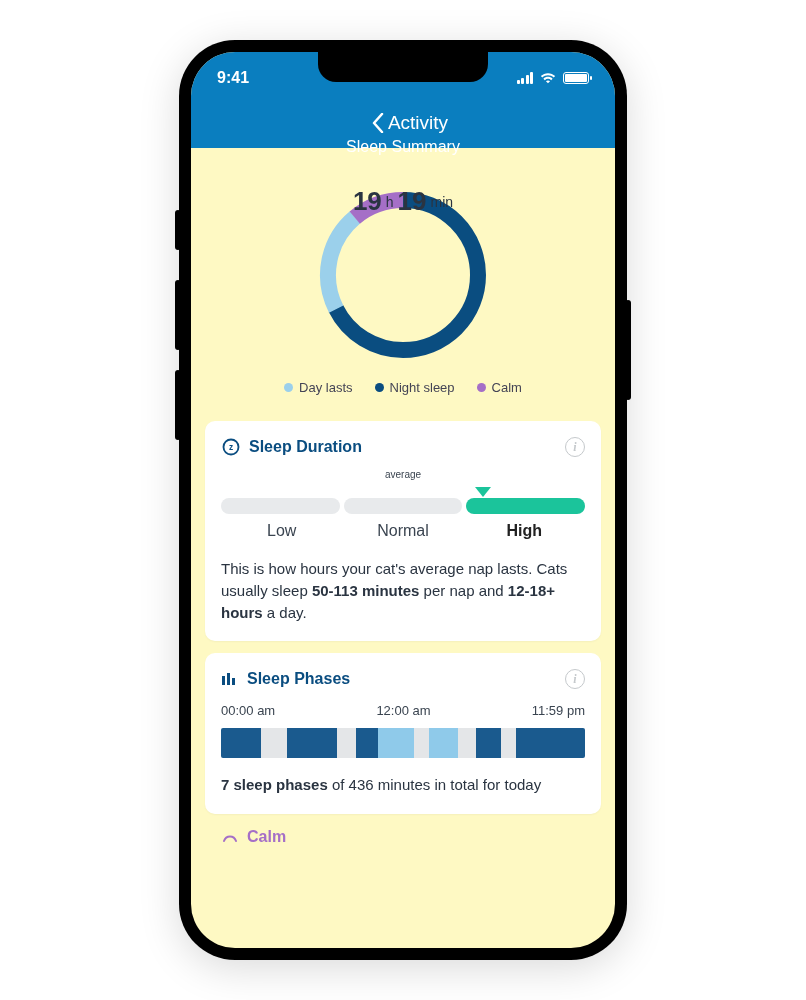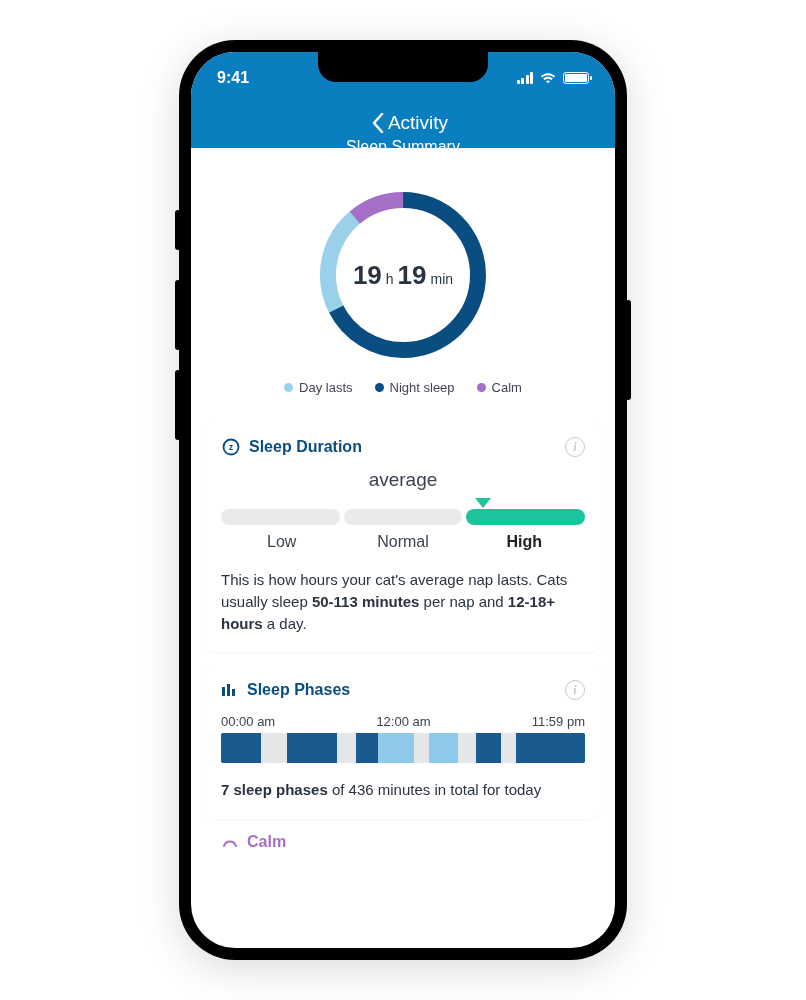--- a/index.html
+++ b/index.html
@@ -26,21 +26,21 @@
       background: #000;
       border-radius: 4px;
     }
     .btn-left-1 { left: -4px; top: 170px; width: 6px; height: 40px; }
     .btn-left-2 { left: -4px; top: 240px; width: 6px; height: 70px; }
     .btn-left-3 { left: -4px; top: 330px; width: 6px; height: 70px; }
     .btn-right  { right: -4px; top: 260px; width: 6px; height: 100px; }
     .screen {
       width: 100%;
       height: 100%;
-      background: #ffffff;
+      background: #fef9c3;
       border-radius: 44px;
       overflow: hidden;
       position: relative;
     }
     .notch {
       position: absolute;
       top: 0;
       left: 50%;
       transform: translateX(-50%);
       width: 170px;
@@ -125,21 +125,21 @@
     .content::-webkit-scrollbar{display:none;}
     .ring-card {
       display: flex;
       flex-direction: column;
       align-items: center;
       padding: 24px 0 14px;
     }
     .ring-wrap { position: relative; width: 178px; height: 178px; }
     .ring-center {
       position: absolute; inset: 0;
-      display: flex; align-items: center; justify-content: center;
+      display: flex; justify-content: center;
       gap: 4px;
       font-weight: 700;
       color: #2a3441;
     }
     .ring-center .big { font-size: 26px; }
     .ring-center .unit { font-size: 14px; font-weight: 500; margin-top: 8px; }
     .legend {
       display: flex;
       gap: 22px;
       margin-top: 16px;
@@ -169,21 +169,21 @@
       color: #c5c9cc;
       display: flex; align-items: center; justify-content: center;
       font-size: 12px; font-weight: 600; font-family: Georgia, serif; font-style: italic;
       cursor: pointer;
     }
     .duration-value {
       text-align: center;
       color: #2a3441;
     }
     .duration-value .num { font-size: 32px; font-weight: 700; }
-    .duration-value .avg { font-size: 19px; color: #3a4450; margin-top: -2px;}
+    .duration-value .avg { font-size: 10px; color: #3a4450; margin-top: -2px;}
     .gauge {
       margin-top: 18px;
       position: relative;
     }
     .gauge-track {
       display: flex; gap: 4px;
     }
     .gauge-track .seg {
       flex: 1; height: 16px; background: #e8eaec; border-radius: 8px;
     }
@@ -204,21 +204,21 @@
     .gauge-labels .active{ font-weight:700; color:#222;}
     .card-desc {
       margin-top: 18px;
       font-size: 15px;
       line-height: 1.45;
       color: #2a3441;
     }
     .card-desc b { font-weight: 700; }
     .phase-times {
       display: flex; justify-content: space-between;
-      font-size: 13px; color: #3a4450; margin-bottom: 4px; gap: 15px;
+      font-size: 13px; color: #3a4450; margin-bottom: 10px; gap: 15px;
     }
     .phase-bar {
       display: flex; height: 30px; border-radius: 2px; overflow: hidden;
       margin-bottom: 16px;
     }
     .phase-bar .seg { height: 100%; }
     .c-dark { background: #1a5a8e; }
     .c-light { background: #8fcaea; }
     .c-gap { background: #e4e6e8; }
     .bottom-cut {

